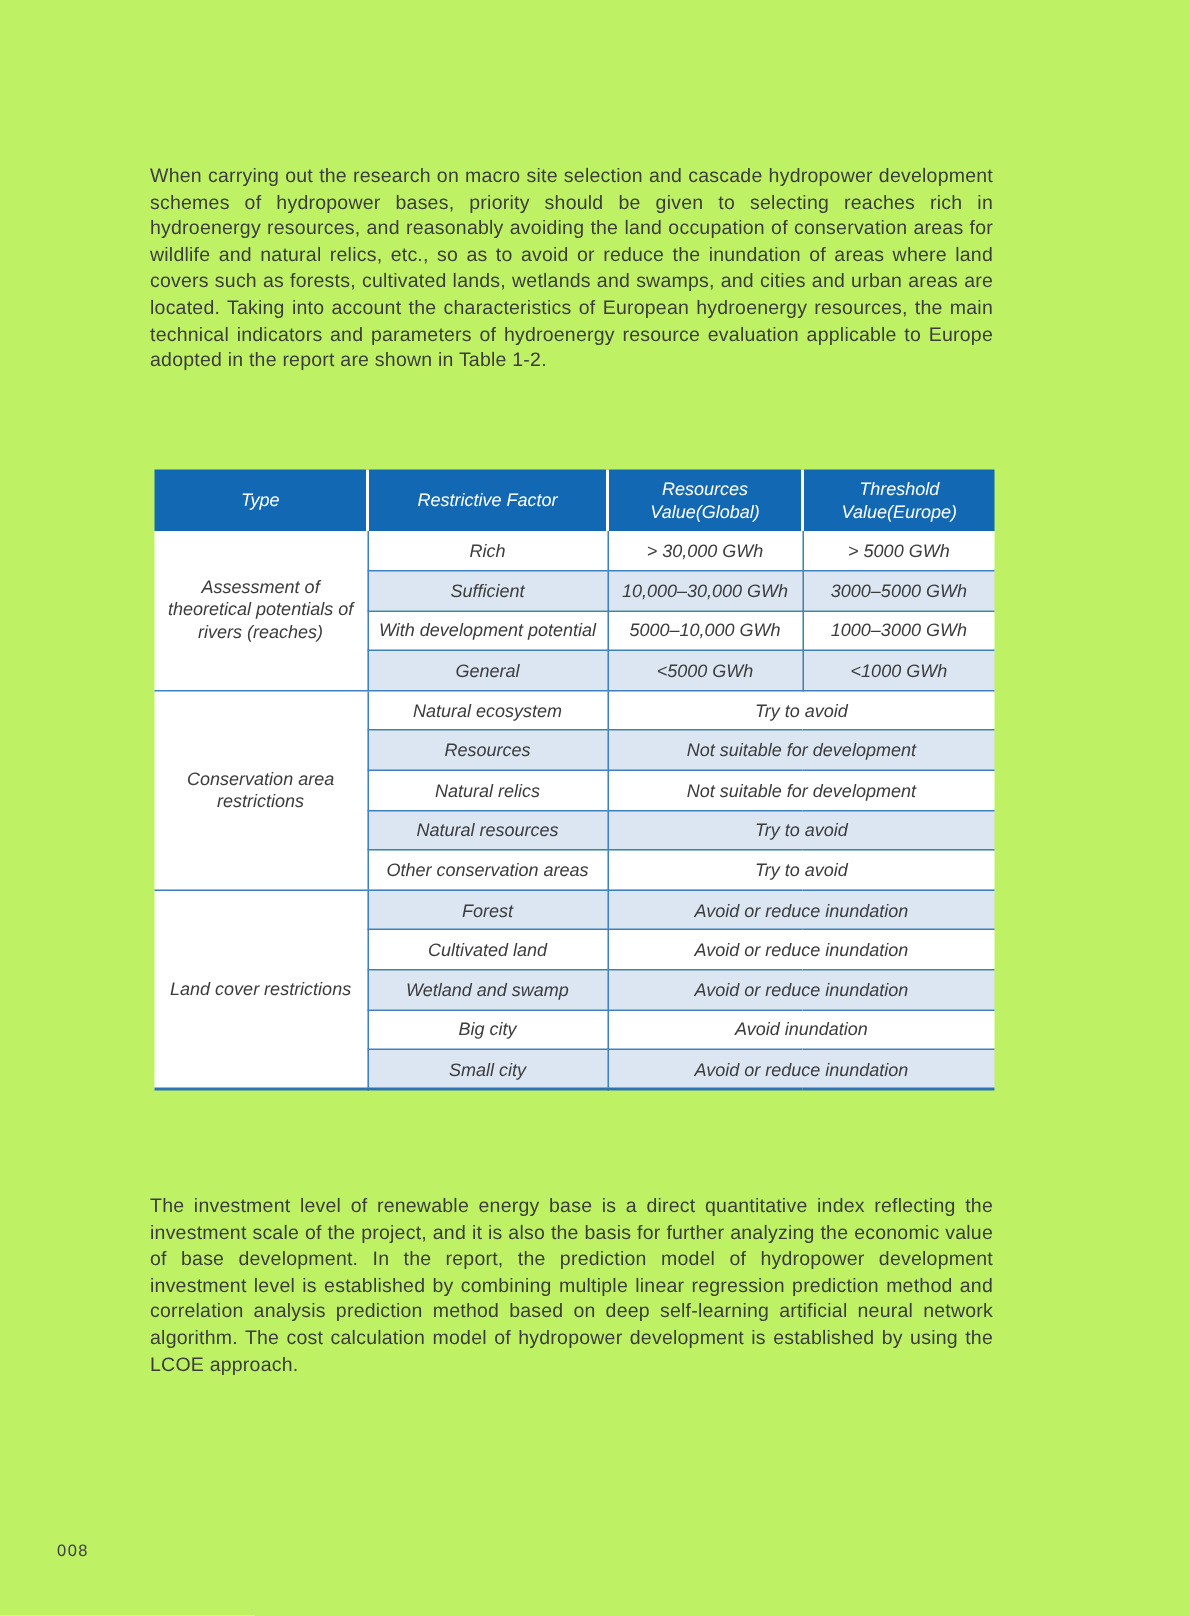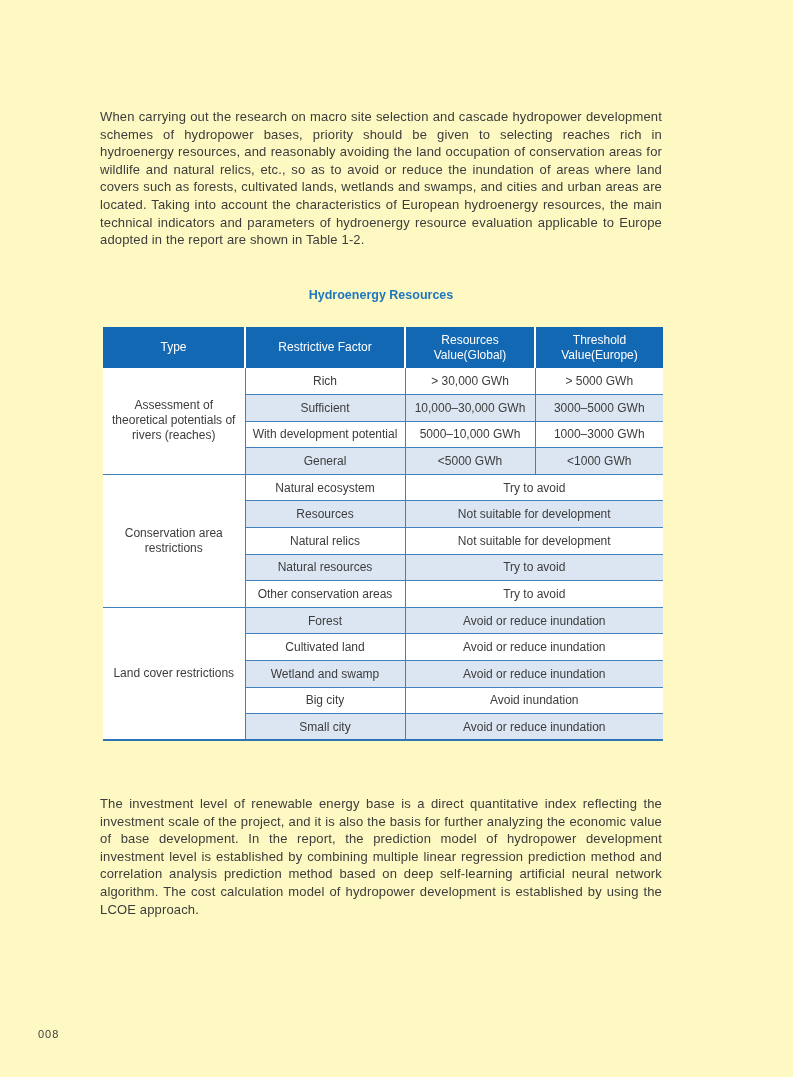--- a/index.html
+++ b/index.html
@@ -1,43 +1,44 @@
 <!DOCTYPE html>
 <html style="--header_bg: #1268b3; --stripe: #dce6f2; --line_blue: #4080be; --line_strong: #2e74b4; --caption_blue: #1e76bf;"><head>
 <meta charset="utf-8">
 <style>
   * { margin:0; padding:0; box-sizing:border-box; }
   html,body { background:#ffffff; }
   body {
     width:793px; height:1077px; position:relative; overflow:hidden;
     font-family:"Liberation Sans", sans-serif;
   }
-  .page { position:absolute; inset:0; background:#fef9c3; }
+  .page { position:absolute; inset:0; background:#bef264; }
 
   .para {
     position:absolute; left:100px; width:562px;
     font-size:13px; line-height:17.6px; color:#3c3c3c;
     text-align:justify; letter-spacing:0.15px;
   }
   .intro { top:108px; }
   .body2 { top:795px; }
 
   .caption {
     position:absolute; top:286px; left:100px; width:562px;
     text-align:center; color:var(--caption_blue, #1e76bf);
     font-weight:bold; font-size:12.5px; line-height:18px;
   }
   .cap-line { display:block; }
   .cap-gap { display:inline-block; width:12px; }
 
   table.tbl {
-    position:absolute; top:327px; left:103px; width:560px;
+    position:absolute; top:313px; left:103px; width:560px;
     border-collapse:collapse; table-layout:fixed;
     font-size:12px; color:#3c3c3c;
     border-bottom:2px solid var(--line_strong, #2e74b4);
+    font-style:italic;
   }
   .tbl th {
     background:var(--header_bg, #1268b3); color:#ffffff;
     font-weight:normal; height:41px; font-size:12px; line-height:15px;
     text-align:center; vertical-align:middle; padding:2px 6px;
   }
   .tbl th + th { border-left:2px solid #ffffff; }
   .tbl td {
     height:26.6px; text-align:center; vertical-align:middle;
     padding:1px 4px; background:#ffffff; line-height:14px;margin-top:17px;
@@ -61,21 +62,20 @@
   }
 </style>
 </head>
 <body>
 
 <div class="page">
 
   <p class="para intro">When carrying out the research on macro site selection and cascade hydropower development schemes of hydropower bases, priority should be given to selecting reaches rich in hydroenergy resources, and reasonably avoiding the land occupation of conservation areas for wildlife and natural relics, etc., so as to avoid or reduce the inundation of areas where land covers such as forests, cultivated lands, wetlands and swamps, and cities and urban areas are located. Taking into account the characteristics of European hydroenergy resources, the main technical indicators and parameters of hydroenergy resource evaluation applicable to Europe adopted in the report are shown in Table 1-2.</p>
 
   <div class="caption">
-    <span class="cap-line">Hydroenergy Resources</span>
   </div>
 
   <table class="tbl">
     <colgroup>
       <col style="width:142px">
         <col style="width:160px">
         <col style="width:130px">
         <col style="width:128px">
     </colgroup>
     <thead>

